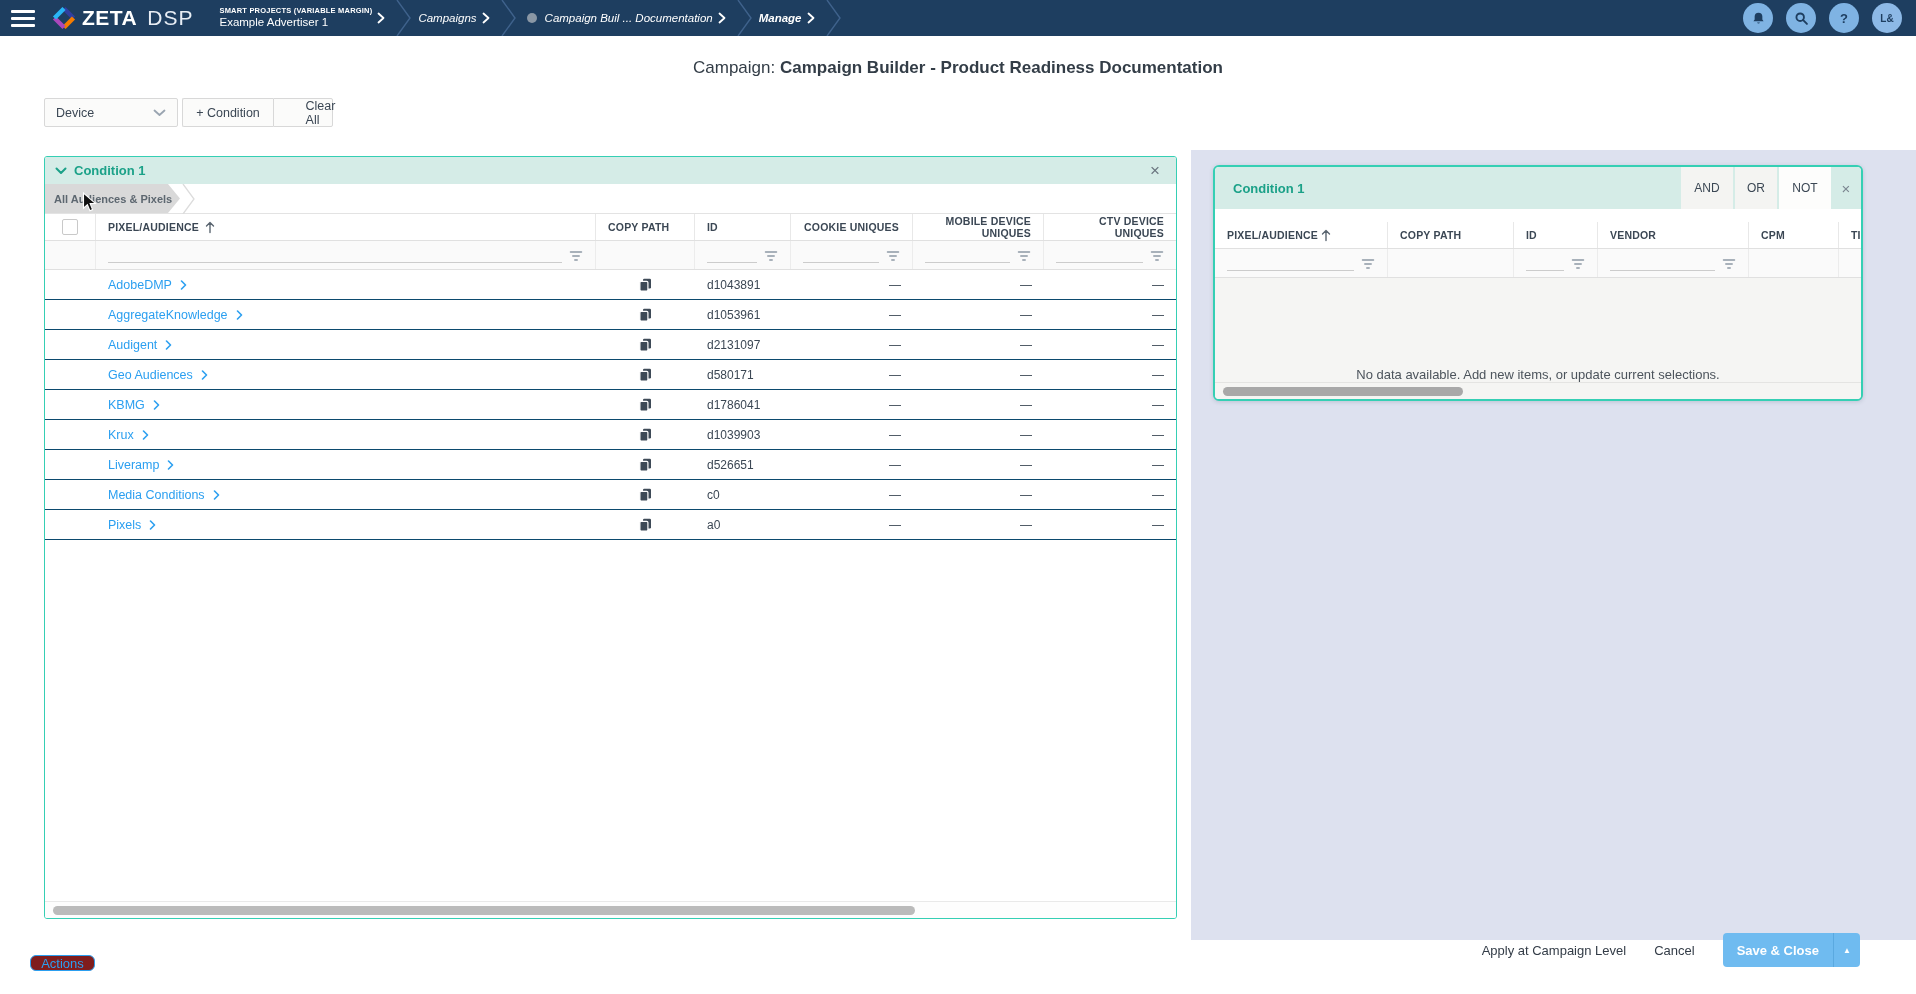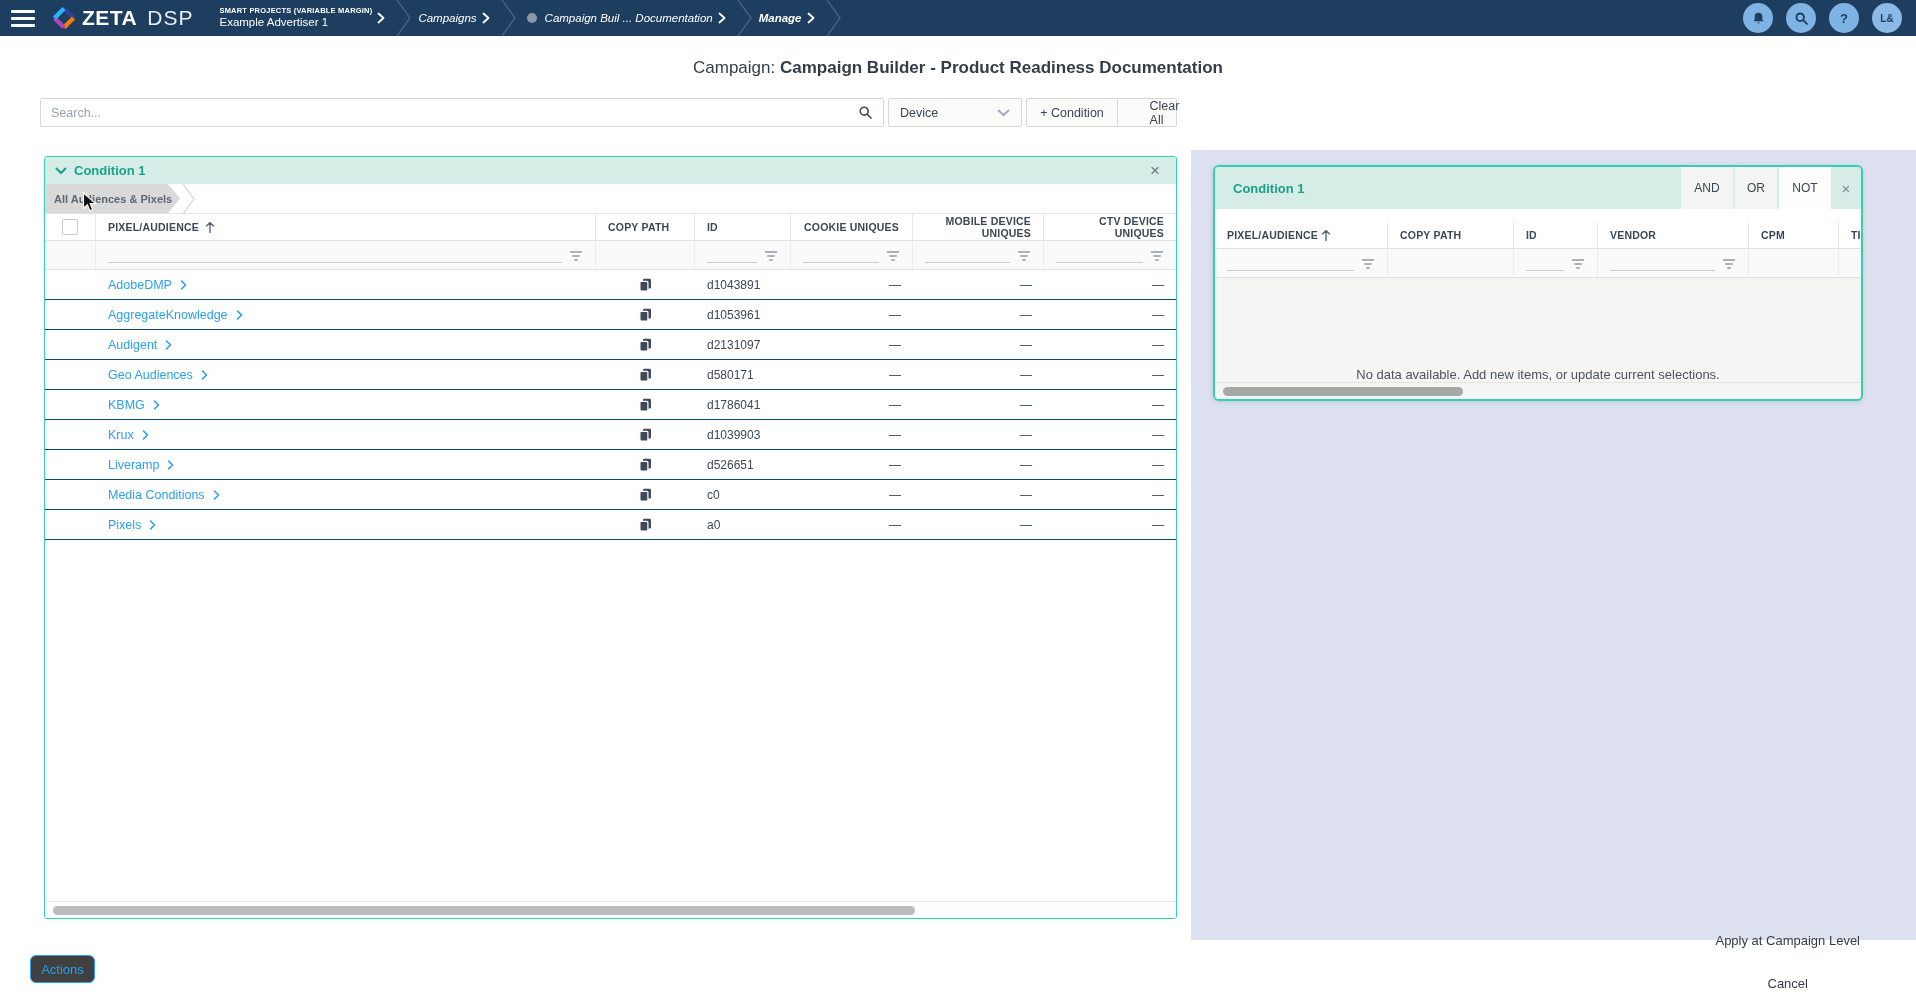--- a/index.html
+++ b/index.html
@@ -98,24 +98,24 @@
   .op-and { width:52px; } .op-or { width:42px; } .op-not { width:52px; background:#fdfdfc; }
   .rp-x { width:30px; display:flex; align-items:center; justify-content:center; color:#7b8590; font-size:15px; cursor:pointer; }
   .rp-gap { height:13px; background:#fff; flex:none; }
   .rgrid { display:grid; grid-template-columns:173px 126px 84px 151px 90px 1fr; flex:none; }
   .rp-body { flex:1; background:#f5f5f3; display:flex; align-items:flex-end; justify-content:center; }
   .empty-msg { margin-top:38px; font-size:13px; color:#4c545c; }
   .rp-scroll { flex:none; height:17px; border-top:1px solid #e4e4e2; background:#f5f5f3; position:relative; }
   .rp-scroll .thumb { position:absolute; left:8px; top:4px; width:240px; height:9px; border-radius:5px; background:#a8a8a8; }
 
   
-  .actions-btn { position:absolute; left:30px; top:955px; width:65px; height:28px;
-    border:1.5px solid #2b9ff0; border-radius:6px; background:#404040; color:#2b9ff0;
+  .actions-btn { position:absolute; left:30px; top:955px; width:65px; height:16px;
+    border:1.5px solid #2b9ff0; border-radius:6px; background:#7f1d1d; color:#2b9ff0;
     font-size:13px; display:flex; align-items:center; justify-content:center; cursor:pointer; }
-  .footer-right { position:absolute; right:56px; top:933px; height:34px; display:flex; align-items:center; gap:28px;flex-direction:column; }
+  .footer-right { position:absolute; right:56px; top:933px; height:34px; display:flex; align-items:center; gap:28px; }
   .foot-link { font-size:13px; color:#333c47; cursor:pointer; white-space:nowrap; }
   .save-split { display:flex; height:34px; border-radius:4px; overflow:hidden; cursor:pointer; }
   .save-main { background:#6fbbf0; color:#fff; font-weight:bold; font-size:13px;
     display:flex; align-items:center; justify-content:center; padding:0 14px; }
   .save-caret { background:#6fbbf0; border-left:1px solid #5aa9e0; width:27px;
     display:flex; align-items:center; justify-content:center; color:#fff; font-size:8px; }
 
   .cursor-overlay { position:absolute; left:82px; top:192px; pointer-events:none; }
 </style>
 </head>
@@ -212,27 +212,20 @@
       <div class="circle-btn avatar">L&amp;</div>
     </div>
   </div>
 
   <div class="page-title">
     <span>Campaign:</span>
     <b>Campaign Builder - Product Readiness Documentation</b>
   </div>
 
   <div class="toolbar">
-    <div class="search-box">
-      <input type="text" placeholder="Search..." style="">
-      <svg width="15" height="15" viewBox="0 0 16 16">
-          <circle cx="6.6" cy="6.6" r="4.2" fill="none" stroke="#3b4754" stroke-width="1.7"></circle>
-          <path d="M9.9 9.9l4 4" stroke="#3b4754" stroke-width="1.7" stroke-linecap="round"></path>
-        </svg>
-    </div>
     <div class="tb-btn device-select">
       <span>Device</span>
       <svg width="13" height="8" viewBox="0 0 13 8">
           <polyline points="1.5,1.5 6.5,6 11.5,1.5" fill="none" stroke="#9aa5b1" stroke-width="1.8" stroke-linecap="round" stroke-linejoin="round"></polyline>
         </svg>
     </div>
     <div class="tb-btn btn-cond">+ Condition</div>
     <div class="tb-btn btn-clear">Clear All</div>
   </div>
 

